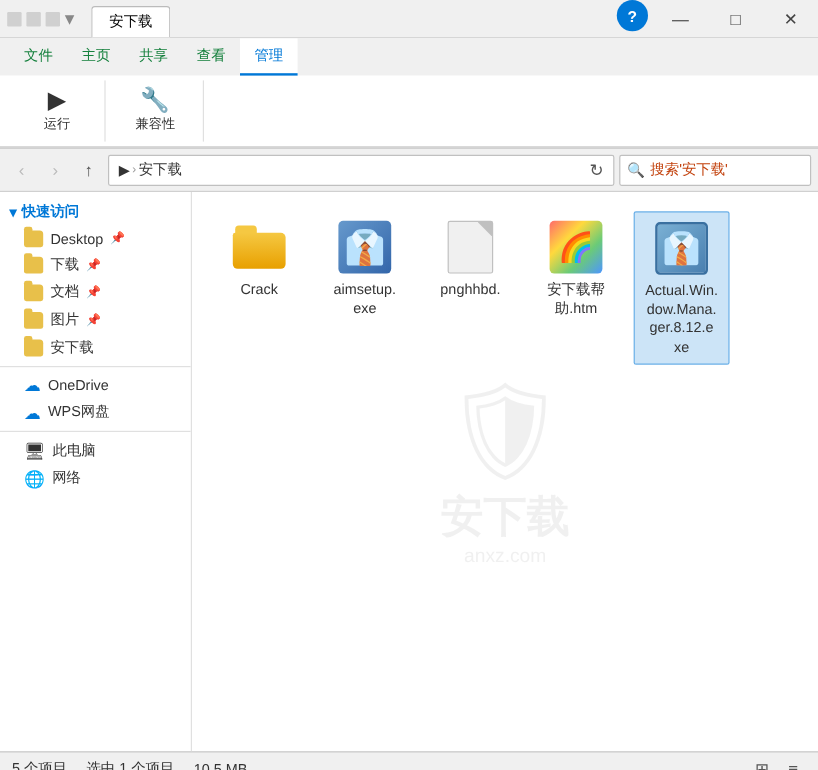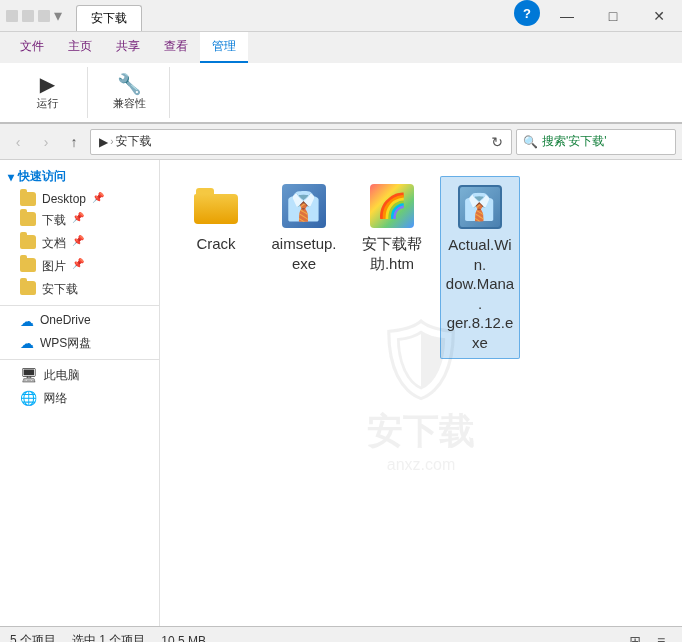--- a/index.html
+++ b/index.html
@@ -66,21 +66,21 @@
     }
     .ribbon-tabs {
       display: flex;
       padding: 0 8px;
       background: #f0f0f0;
     }
     .ribbon-tab {
       padding: 6px 12px;
       cursor: pointer;
       font-size: 12px;
-      color: #701a75;
+      color: #15803d;
       border-bottom: 2px solid transparent;
     }
     .ribbon-tab.active {
       background: #fff;
       border-bottom: 2px solid #0078d7;
       color: #0078d7;
     }
     .ribbon-content {
       background: #fff;
       padding: 4px 8px;
@@ -191,20 +191,21 @@
       align-items: center;
       padding: 4px 8px;
       cursor: pointer;
       color: #0078d7;
       font-size: 12px;
       font-weight: 600;
       gap: 4px;
     }
     .sidebar-item {
       display: flex;
+      align-items: center;
       padding: 3px 8px 3px 20px;
       cursor: pointer;
       font-size: 12px;
       color: #333;
       gap: 6px;
     }
     .sidebar-icon-folder {
       width: 16px; height: 14px;
       background: #e8c04a;
       border-radius: 1px 3px 2px 2px;
@@ -282,21 +283,21 @@
     .file-item.selected {
       background: rgba(0,120,215,0.2);
       border: 1px solid rgba(0,120,215,0.5);
     }
     .file-icon-img {
       width: 48px; height: 48px;
       display: flex; align-items: center; justify-content: center;
       margin-bottom: 4px;
     }
     .file-label {
-      font-size: 15px;
+      font-size: 12px;
       text-align: center;
       color: #333;
       word-break: break-word;
       line-height: 1.3;
     }
     
     .icon-folder {
       position: relative;
       width: 44px; height: 36px;
     }
@@ -458,21 +459,21 @@
   <div class="address-box">
     <div class="address-path">
       <span>▶</span>
       <span class="address-separator"> › </span>
       <span>安下载</span>
     </div>
     <span class="address-refresh">↻</span>
   </div>
   <div class="search-box">
     <span>🔍</span>
-    <span style="color:#15803d;">搜索'安下载'</span>
+    <span style="color:#c2410c;">搜索'安下载'</span>
   </div>
 </div>
 
 <div class="main">
 
   <div class="sidebar">
     <div class="sidebar-section-header">
       <span>▾</span>
       <span>快速访问</span>
     </div>
@@ -545,20 +546,26 @@
         <div class="file-label">Crack</div>
       </div>
 
       <div class="file-item">
         <div class="file-icon-img">
           <div class="icon-exe"></div>
         </div>
         <div class="file-label">aimsetup.<br>exe</div>
       </div>
 
+      <div class="file-item">
+        <div class="file-icon-img">
+          <div class="icon-file"></div>
+        </div>
+        <div class="file-label">pnghhbd.</div>
+      </div>
 
       <div class="file-item">
         <div class="file-icon-img">
           <div class="icon-photo">🌈</div>
         </div>
         <div class="file-label">安下载帮<br>助.htm</div>
       </div>
 
       <div class="file-item selected">
         <div class="file-icon-img">

